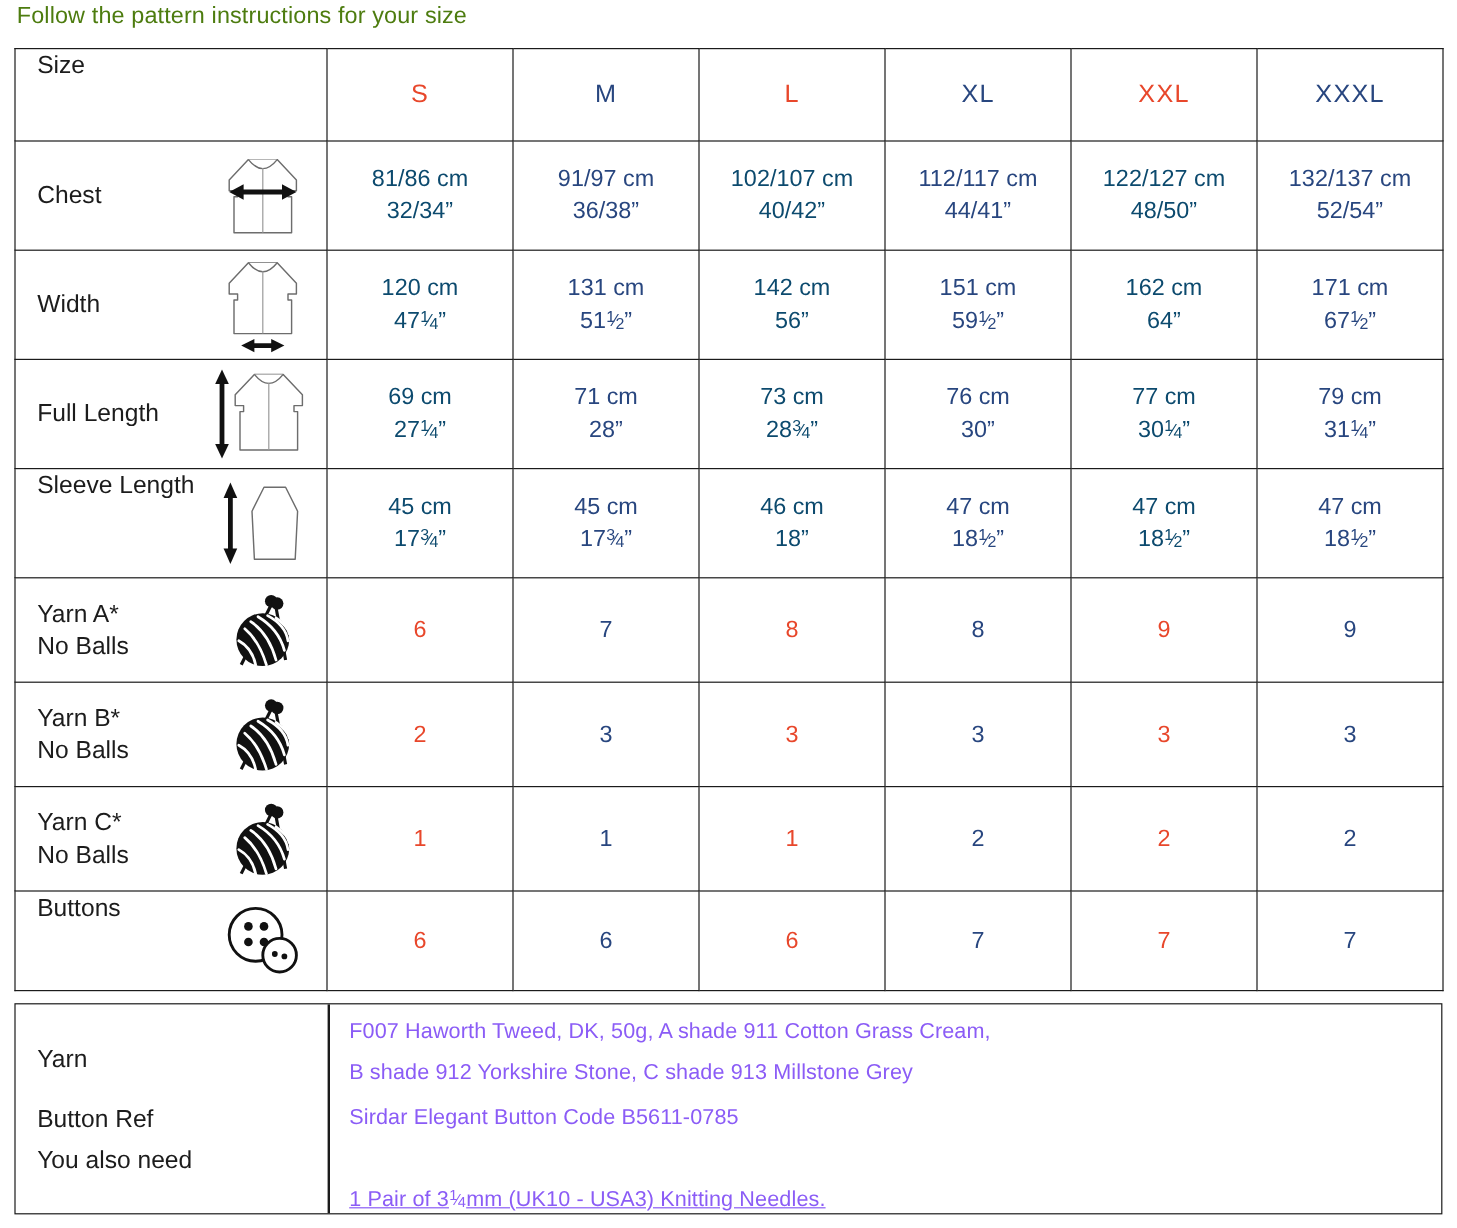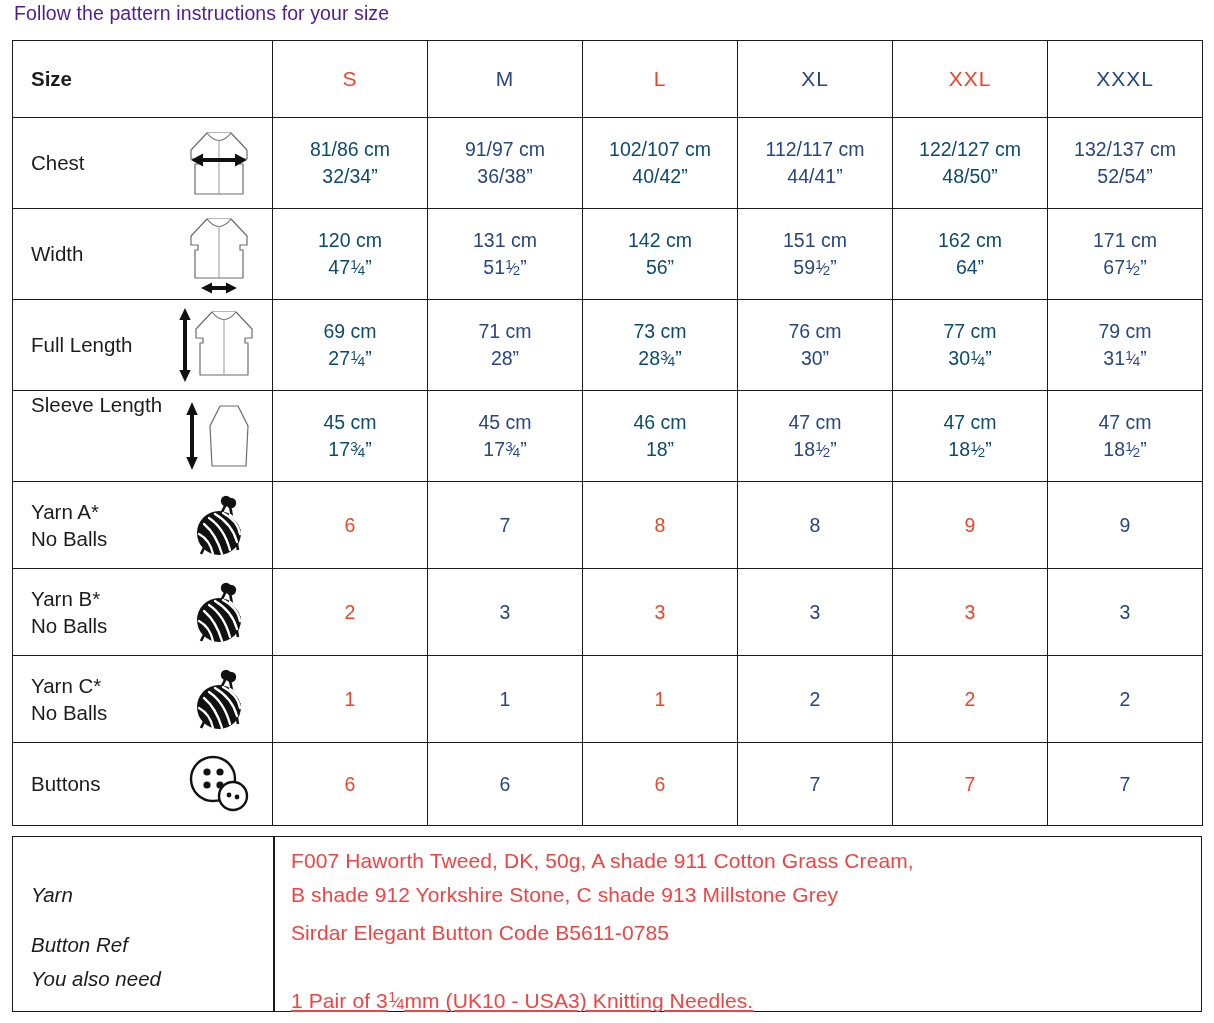--- a/index.html
+++ b/index.html
@@ -21,21 +21,21 @@
     height: 1023px;
     box-sizing: border-box;
   }
 
   .intro-line {
     position: absolute;
     left: 14px;
     top: 2px;
     font-size: 19.5px;
     letter-spacing: 0.1px;
-    color: #4c1d95;
+    color: #4d7c0f;
     white-space: nowrap;
   }
 
   
   .size-table {
     position: absolute;
     left: 12px;
     top: 40px;
     width: 1190px;
     border-collapse: collapse;
@@ -141,40 +141,39 @@
     position: absolute;
     left: 260px;
     top: 0;
     width: 1.5px;
     height: 100%;
     background: #1b1b1b;
   }
   .info-labels {
     position: absolute;
     left: 18px;
-    top: 12px;
+    top: 0;
     width: 240px;
     height: 100%;
     font-size: 20.5px;
     color: #1c1c1c;
-    font-style: italic;
   }
   .info-labels .lbl { position: absolute; white-space: nowrap; }
   .lbl-yarn   { top: 34px; }
   .lbl-btnref { top: 84px; }
   .lbl-need   { top: 118px; }
 
   .info-values {
     position: absolute;
     left: 278px;
     top: 0;
     right: 10px;
     height: 100%;
-    font-size: 21px;
-    color: #ef4444;
+    font-size: 18px;
+    color: #8b5cf6;
   }
   .info-values .v { position: absolute; white-space: nowrap; letter-spacing: 0.1px; }
   .v-yarn1   { top: 12px; }
   .v-yarn2   { top: 46px; }
   .v-btnref  { top: 84px; }
   .v-need1   { top: 118px; }
   .v-need2   { top: 152px; text-decoration: underline; }
 
   svg { display: block; }
 </style>
@@ -192,21 +191,21 @@
         <col class="col-val">
         <col class="col-val">
       <col class="col-val">
         <col class="col-val">
         <col class="col-val">
     </colgroup>
     <tbody>
 
       <tr class="r-head">
         <td>
-          <div class="label-cell" style="display:flex;align-items:center;height:76px;font-weight:bold;">
+          <div class="label-cell" style="display:flex;align-items:flex-start;height:76px;">
             <span class="label-text">Size</span>
           </div>
         </td>
         <td class="head-cell red">S</td>
         <td class="head-cell blue">M</td>
         <td class="head-cell red">L</td>
         <td class="head-cell blue">XL</td>
         <td class="head-cell red">XXL</td>
         <td class="head-cell blue">XXXL</td>
       </tr>
@@ -488,21 +487,21 @@
         <td class="count-cell red">1</td>
         <td class="count-cell blue">1</td>
         <td class="count-cell red">1</td>
         <td class="count-cell blue">2</td>
         <td class="count-cell red">2</td>
         <td class="count-cell blue">2</td>
       </tr>
 
       <tr class="r-btn">
         <td>
-          <div class="label-cell" style="display:flex;align-items:center;height:82px;">
+          <div class="label-cell" style="display:flex;align-items:flex-start;height:82px;">
             <span class="label-text">Buttons</span>
             <span class="icon-slot">
               <svg width="72" height="66" viewBox="0 0 72 66">
                 <circle cx="30" cy="28" r="22" fill="#fff" stroke="#111" stroke-width="2.4"></circle>
                 <circle cx="24" cy="21" r="3.6" fill="#111"></circle>
                 <circle cx="37" cy="21" r="3.6" fill="#111"></circle>
                 <circle cx="24" cy="34" r="3.6" fill="#111"></circle>
                 <circle cx="37" cy="34" r="3.6" fill="#111"></circle>
                 <circle cx="50" cy="45" r="14" fill="#fff" stroke="#111" stroke-width="2.4"></circle>
                 <circle cx="46" cy="44" r="2.4" fill="#111"></circle>

